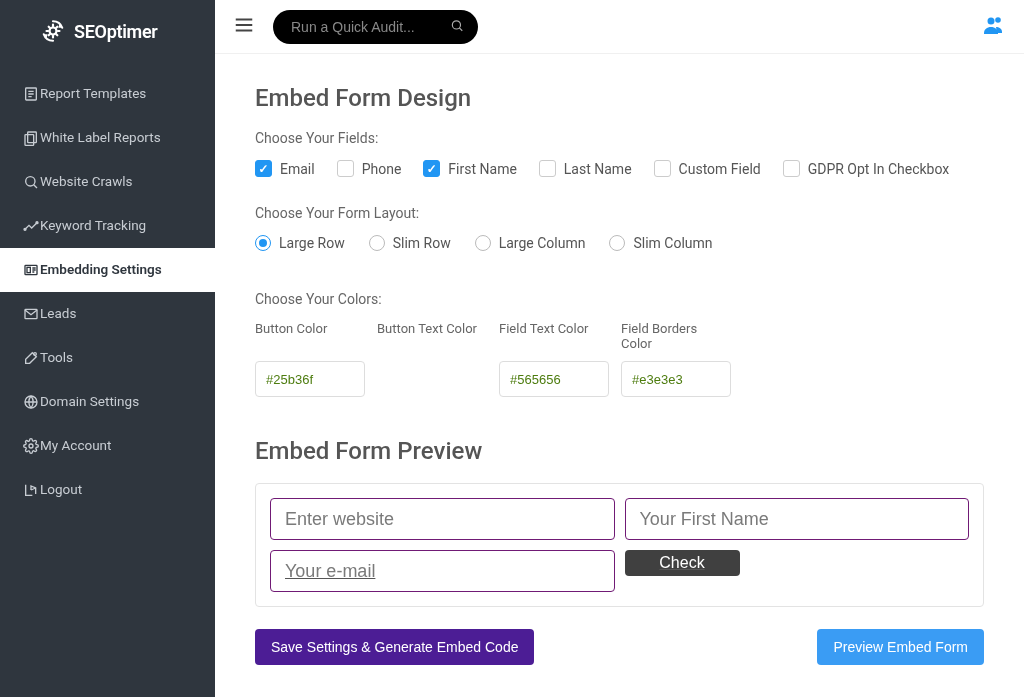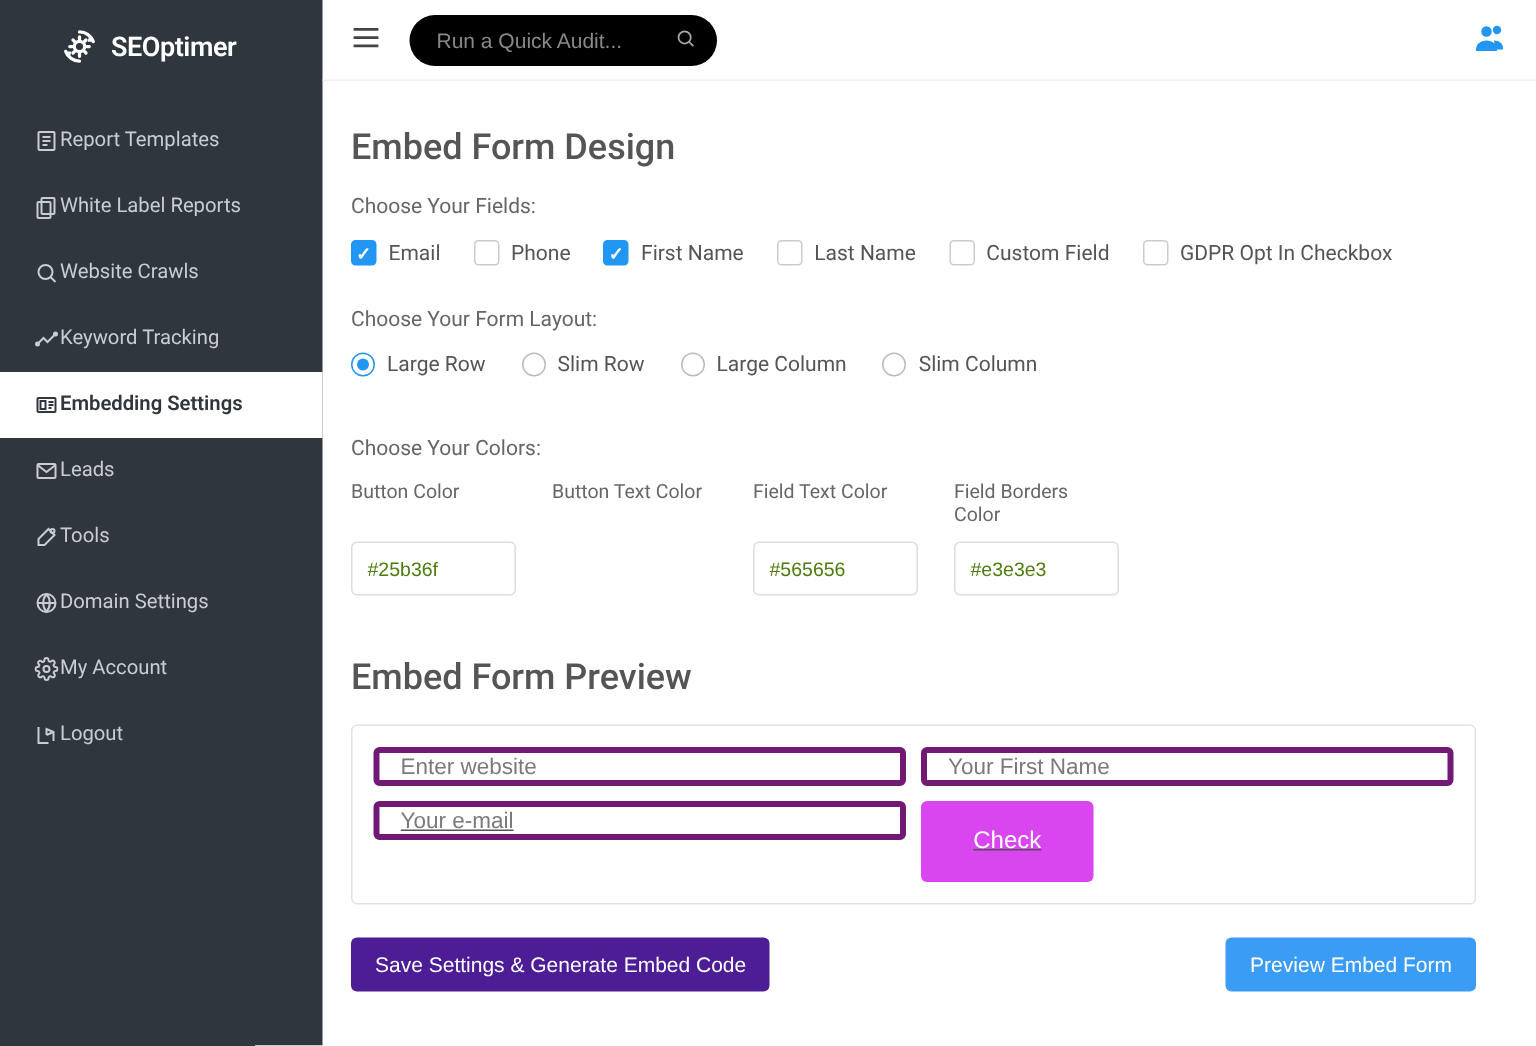--- a/index.html
+++ b/index.html
@@ -21,49 +21,49 @@
   .topbar { height: 54px; display: flex; align-items: center; padding: 0 18px; gap: 18px; border-bottom: 1px solid #f0f0f0; }
   .hamburger { cursor: pointer; color: #444; }
   .search-wrap { position: relative; width: 205px; }
   .search-input { width: 100%; height: 34px; border: none; background: #000000; border-radius: 17px; padding: 0 36px 0 18px; font-size: 14px; color: #666; outline: none; }
   .search-input::placeholder { color: #888; }
   .search-icon { position: absolute; right: 14px; top: 50%; transform: translateY(-50%); color: #aaa; }
   .topbar-spacer { flex: 1; }
   .users-icon { color: #2196f3; }
   
   
-  .main { flex: 1; padding: 30px 40px 20px 19px; overflow-y: auto; }
+  .main { flex: 1; padding: 30px 40px 20px 40px; overflow-y: auto; }
   h2 { font-size: 24px; font-weight: 500; color: #555; margin-bottom: 18px; }
   .sub-label { font-size: 14px; color: #666; margin-bottom: 14px; }
   
   .check-row { display: flex; flex-wrap: wrap; gap: 22px; margin-bottom: 28px; }
   .check-item { display: flex; align-items: center; gap: 8px; font-size: 14px; color: #555; }
   .cbox { width: 17px; height: 17px; border: 1.5px solid #ccc; border-radius: 3px; display: flex; align-items: center; justify-content: center; cursor: pointer; }
   .cbox.checked { background: #2196f3; border-color: #2196f3; }
   .cbox.checked::after { content: "✓"; color: #fff; font-size: 12px; font-weight: bold; }
   
   .radio-row { display: flex; gap: 24px; margin-bottom: 40px; }
   .radio-item { display: flex; align-items: center; gap: 8px; font-size: 14px; color: #555; }
   .radio { width: 16px; height: 16px; border: 1.5px solid #bbb; border-radius: 50%; display: flex; align-items: center; justify-content: center; cursor: pointer; }
   .radio.selected { border-color: #2196f3; }
   .radio.selected::after { content: ""; width: 8px; height: 8px; background: #2196f3; border-radius: 50%; }
   
-  .color-row { display: flex; gap: 24px; margin-bottom: 40px; }
+  .color-row { display: flex; gap: 12px; margin-bottom: 40px; }
   .color-col { display: flex; flex-direction: column; gap: 8px; width: 110px; }
   .color-col.wide { width: 110px; }
   .color-label { font-size: 13px; color: #666; min-height: 32px; }
   .color-input { height: 36px; border: 1px solid #ddd; border-radius: 4px; padding: 0 10px; font-size: 13px; color: #4d7c0f; outline: none; width: 100%; }
   
   .preview-box { border: 1px solid #e3e3e3; border-radius: 4px; padding: 14px; margin-bottom: 22px; }
   .preview-row1 { display: flex; gap: 10px; margin-bottom: 10px; }
-  .prev-input { flex: 1; height: 26px; border: 4px solid #701a75; border-radius: 4px; padding: 0 14px; font-size: 15px; color: #565656; outline: none; }
+  .prev-input { flex: 1; height: 42px; border: 1px solid #701a75; border-radius: 4px; padding: 0 14px; font-size: 18px; color: #565656; outline: none; }
   .prev-input::placeholder { color: #7a7a7a; }
   .preview-row2 { display: flex; gap: 10px; text-decoration: underline; }
   .prev-input.sm { flex: 0 0 calc(50% - 5px); }
-  .check-btn { flex: 0 0 115px; height: 54px; background: #d946ef; color: #fff; border: none; border-radius: 4px; font-size: 16px; cursor: pointer; }
+  .check-btn { flex: 0 0 115px; height: 26px; background: #404040; color: #fff; border: none; border-radius: 4px; font-size: 16px; cursor: pointer; }
   
   .footer-btns { display: flex; justify-content: space-between; }
   .btn-orange { background: #4c1d95; color: #fff; border: none; border-radius: 4px; padding: 10px 16px; font-size: 14px; cursor: pointer; }
   .btn-blue { background: #3a9cf4; color: #fff; border: none; border-radius: 4px; padding: 10px 16px; font-size: 14px; cursor: pointer; }
 </style>
 </head>
 <body>
 
 <div class="app">
 

